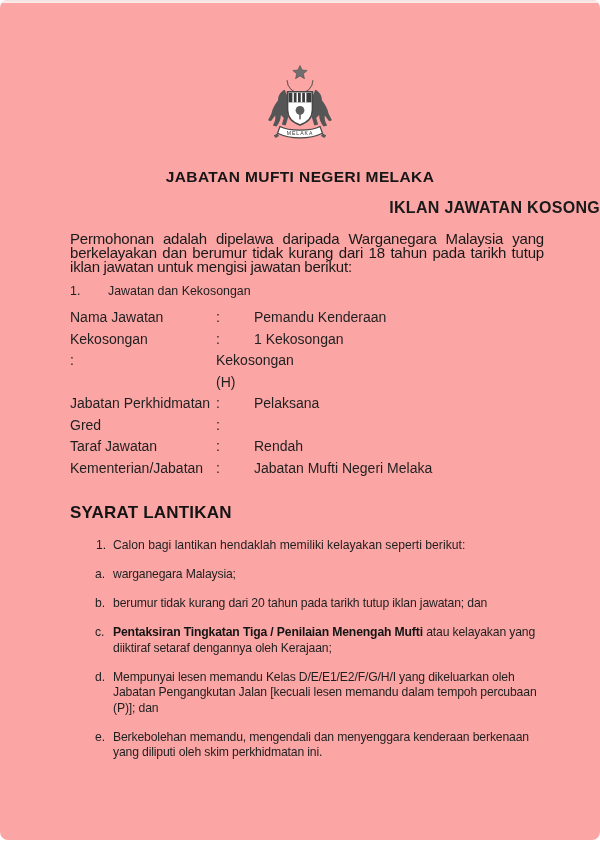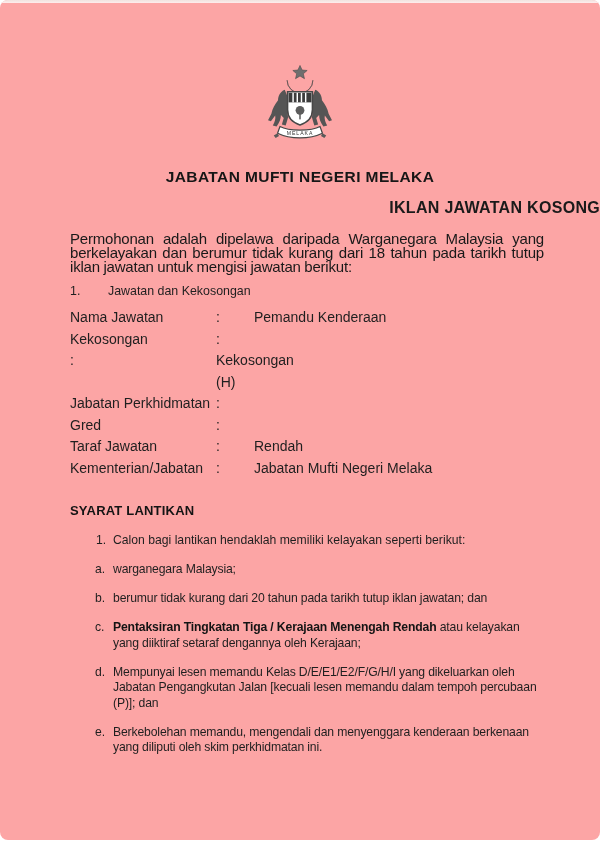--- a/index.html
+++ b/index.html
@@ -37,21 +37,21 @@
     display:grid; grid-template-columns:38px auto;
     font-size:12.4px; line-height:14px;
   }
   .details { margin:9px 0 0 70px; }
   .detail-row {
     display:grid; grid-template-columns:146px 38px auto;
     font-size:14px; line-height:21.5px;
   }
   .syarat-head {
     margin:24px 0 0 70px;
-    font-weight:bold; font-size:13px; letter-spacing:.2px; color:#141414;
+    font-weight:bold; font-size:17px; letter-spacing:.2px; color:#141414;
   }
   .req-intro {
     margin:15px 56px 0 96px;
     display:grid; grid-template-columns:17px auto;
     font-size:12.2px; line-height:15.5px;
   }
   .req-item {
     margin:13.5px 56px 0 95px;
     display:grid; grid-template-columns:18px auto;
     font-size:12.2px; line-height:15.5px; letter-spacing:-.15px;
@@ -108,28 +108,30 @@
 
   <div class="details">
     <div class="detail-row">
       <span>Nama Jawatan</span>
       <span>:</span>
       <span>Pemandu Kenderaan</span>
     </div>
     <div class="detail-row">
       <span>Kekosongan</span>
       <span>:</span>
+      <span>1 Kekosongan</span>
     </div>
     <div class="detail-row">
       <span>:</span>
       <span>Kekosongan (H)</span>
     </div>
     <div class="detail-row">
       <span>Jabatan Perkhidmatan</span>
       <span>:</span>
+      <span>Pelaksana</span>
     </div>
     <div class="detail-row">
       <span>Gred</span>
       <span>:</span>
     </div>
     <div class="detail-row">
       <span>Taraf Jawatan</span>
       <span>:</span>
       <span>Rendah</span>
     </div>
@@ -152,21 +154,21 @@
     <span><b class="bold-lead"></b><span>warganegara Malaysia;</span></span>
   </div>
 
   <div class="req-item">
     <span class="marker">b.</span>
     <span><b class="bold-lead"></b><span>berumur tidak kurang dari 20 tahun pada tarikh tutup iklan jawatan; dan</span></span>
   </div>
 
   <div class="req-item">
     <span class="marker">c.</span>
-    <span><b class="bold-lead">Pentaksiran Tingkatan Tiga / Kerajaan Menengah Rendah</b><span> atau kelayakan yang diiktiraf setaraf dengannya oleh Kerajaan;</span></span>
+    <span><b class="bold-lead">Pentaksiran Tingkatan Tiga / Penilaian Menengah Mufti</b><span> atau kelayakan yang diiktiraf setaraf dengannya oleh Kerajaan;</span></span>
   </div>
 
   <div class="req-item">
     <span class="marker">d.</span>
     <span><b class="bold-lead"></b><span>Mempunyai lesen memandu Kelas D/E/E1/E2/F/G/H/I yang dikeluarkan oleh Jabatan Pengangkutan Jalan [kecuali lesen memandu dalam tempoh percubaan (P)]; dan</span></span>
   </div>
 
   <div class="req-item">
     <span class="marker">e.</span>
     <span><b class="bold-lead"></b><span>Berkebolehan memandu, mengendali dan menyenggara kenderaan berkenaan yang diliputi oleh skim perkhidmatan ini.</span></span>

